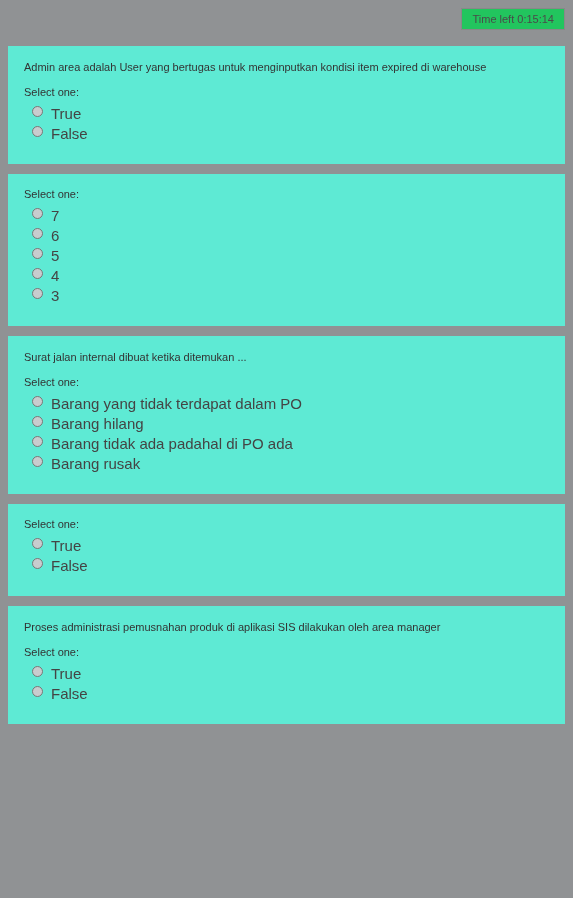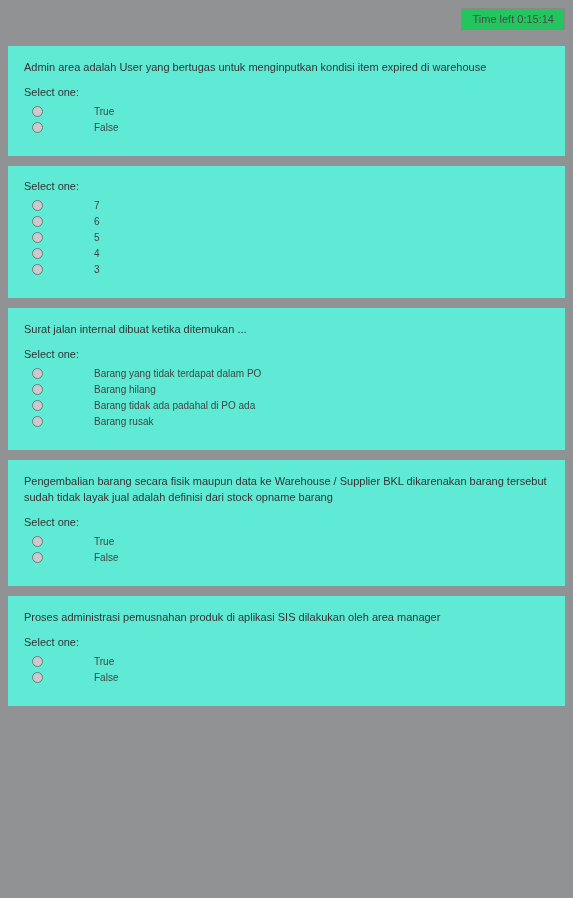--- a/index.html
+++ b/index.html
@@ -41,25 +41,24 @@
       margin-bottom: 10px;
       color: #333;
     }
     .select-one {
       font-size: 11px;
       margin-bottom: 8px;
       color: #333;
     }
     .option-row {
       display: flex;
-      align-items: flex-end;
+      align-items: flex-start;
       margin: 5px 0 5px 8px;
-      font-size: 10px;
+      font-size: 15px;
       color: #444;
-      gap: 43px;
     }
     .radio-circle {
       width: 11px;
       height: 11px;
       border: 1.2px solid #777;
       border-radius: 50%;
       margin-right: 8px;
       flex-shrink: 0;
       background: #c8ccce;
     }
@@ -128,21 +127,20 @@
     <span class="radio-circle"></span>
     <span class="option-label">Barang tidak ada padahal di PO ada</span>
   </div>
   <div class="option-row">
     <span class="radio-circle"></span>
     <span class="option-label">Barang rusak</span>
   </div>
 </div>
 
 <div class="question-card">
-  <div class="question-text">Pengembalian barang secara fisik maupun data ke Warehouse / Supplier BKL dikarenakan barang tersebut sudah tidak layak jual adalah definisi dari stock opname barang</div>
   <div class="select-one">Select one:</div>
   <div class="option-row">
     <span class="radio-circle"></span>
     <span class="option-label">True</span>
   </div>
   <div class="option-row">
     <span class="radio-circle"></span>
     <span class="option-label">False</span>
   </div>
 </div>

